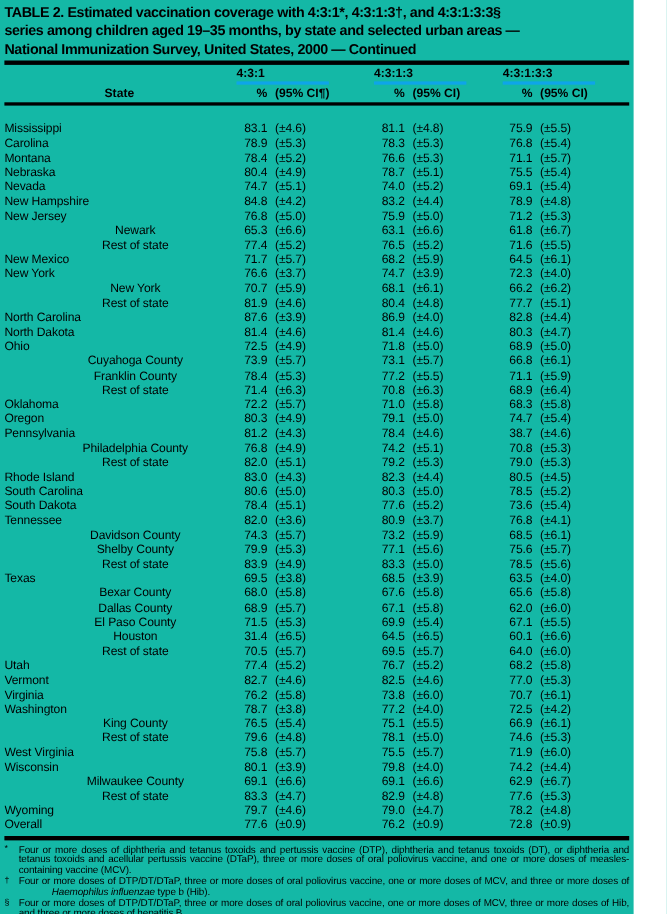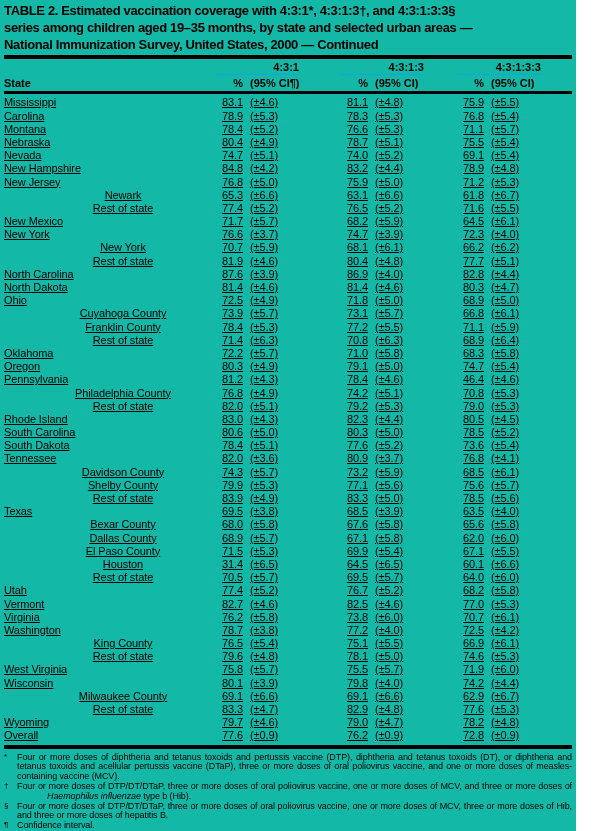--- a/index.html
+++ b/index.html
@@ -21,33 +21,33 @@
 
   
   .grid {
     display: grid;
     grid-template-columns: 209px 30px 95px 30px 86px 30px 1fr;
   }
   
   .group-row { margin-top: 2px; }
   .group-cell { grid-column: span 2; }
   .group-inner {
-    width: 84px; margin-left: 2px; text-align: right;
+    width: 84px; margin-left: 2px; text-align: left;
     font-weight: bold; font-size: 11px; line-height: 12px;
-    border-bottom: 1px solid #0ea5e9; padding-bottom: 1px;
+    border-bottom: 3px solid #0ea5e9; padding-bottom: 1px;
   }
   .group-cell.g3 .group-inner { margin-left: 3px; }
   .colhead-row { align-items: end; margin-top: 2px; }
   .colhead-row > div { font-weight: bold; font-size: 11px; line-height: 13px; }
-  .state-head { text-align: left; }
+  .state-head { text-align: center; }
   .h-pct { text-align: right; }
   .h-ci  { padding-left: 7px; }
 
   
-  .tbody { margin-top: 2px; text-decoration: underline; }
+  .tbody { margin-top: 15px; }
   .row { height: 13.2px; line-height: 13.2px; font-size: 11px; letter-spacing: -0.1px; }
   .row > div { overflow: hidden; white-space: nowrap; }
   .state-cell { text-align: left; }
   .row.indent .state-cell { padding-left: 29px; text-align: center; }
   .p { text-align: right; }
   .c { padding-left: 7px; }
 
   
   .footnotes { margin-top: 4px; font-size: 9px; line-height: 9.8px; letter-spacing: -0.1px; }
   .fn { display: flex; }
@@ -282,21 +282,21 @@
         <div class="c">(±5.0)</div>
         <div class="p">74.7</div>
         <div class="c">(±5.4)</div>
       </div>
       <div class="grid row">
         <div class="state-cell">Pennsylvania</div>
         <div class="p">81.2</div>
         <div class="c">(±4.3)</div>
         <div class="p">78.4</div>
         <div class="c">(±4.6)</div>
-        <div class="p">46.4</div>
+        <div class="p">38.7</div>
         <div class="c">(±4.6)</div>
       </div>
       <div class="grid row indent">
         <div class="state-cell">Philadelphia County</div>
         <div class="p">76.8</div>
         <div class="c">(±4.9)</div>
         <div class="p">74.2</div>
         <div class="c">(±5.1)</div>
         <div class="p">70.8</div>
         <div class="c">(±5.3)</div>

